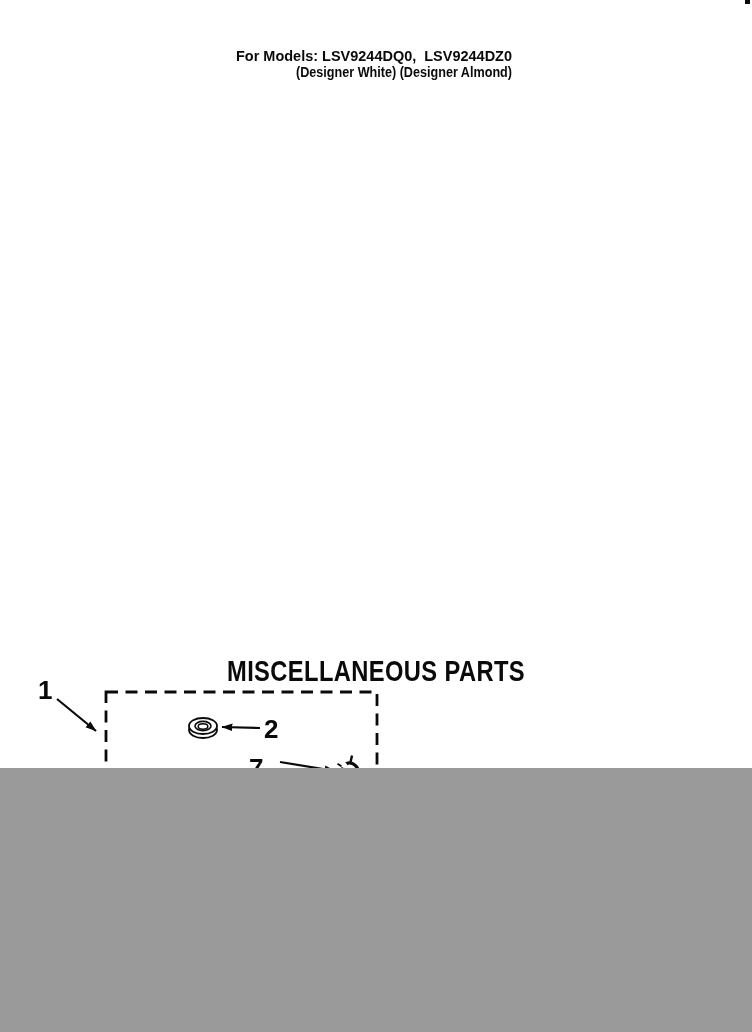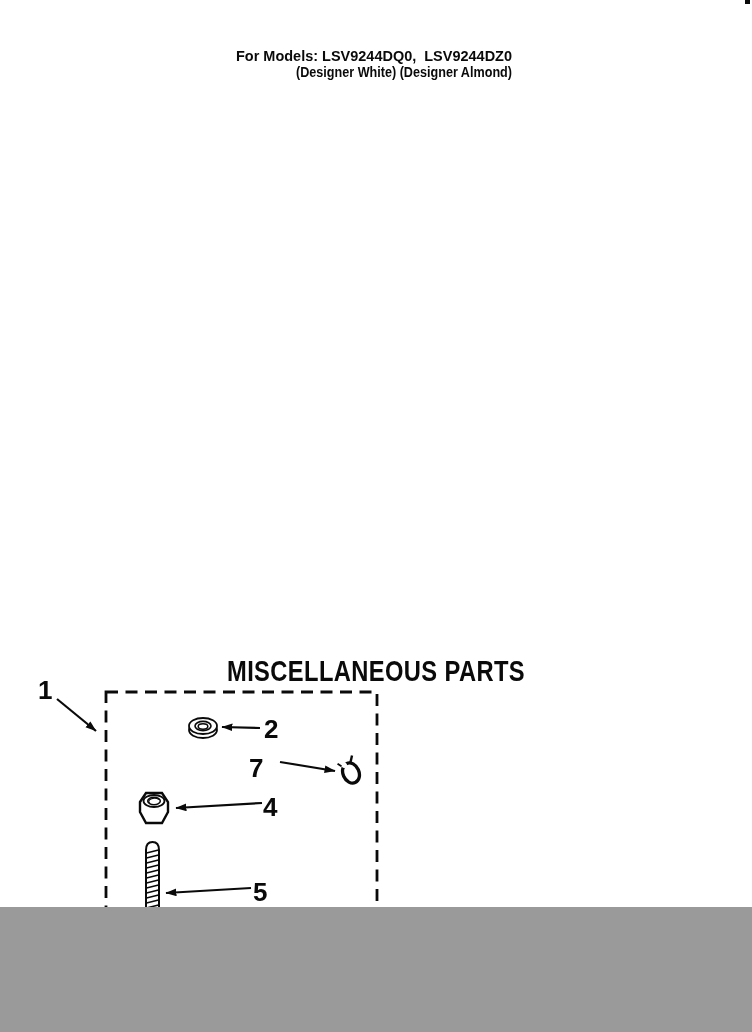--- a/index.html
+++ b/index.html
@@ -1,20 +1,20 @@
 <!DOCTYPE html>
 <html><head>
 <meta charset="utf-8">
 <style>
   html, body { margin: 0; padding: 0; }
   body { background: #9a9a9a; font-family: "Liberation Sans", sans-serif; }
   .page {
     position: relative;
     width: 752px;
-    height: 907px;
+    height: 768px;
     background: #ffffff;
     overflow: hidden;
     margin: 0 auto;
   }
   .scan-artifact {
     position: absolute;
     background: #0a0a0a;
   }
   .artifact-top-right { left: 745px; top: 0; width: 5px; height: 4px; }
   .artifact-bottom-left { left: 0; top: 1026px; width: 4px; height: 6px; }

